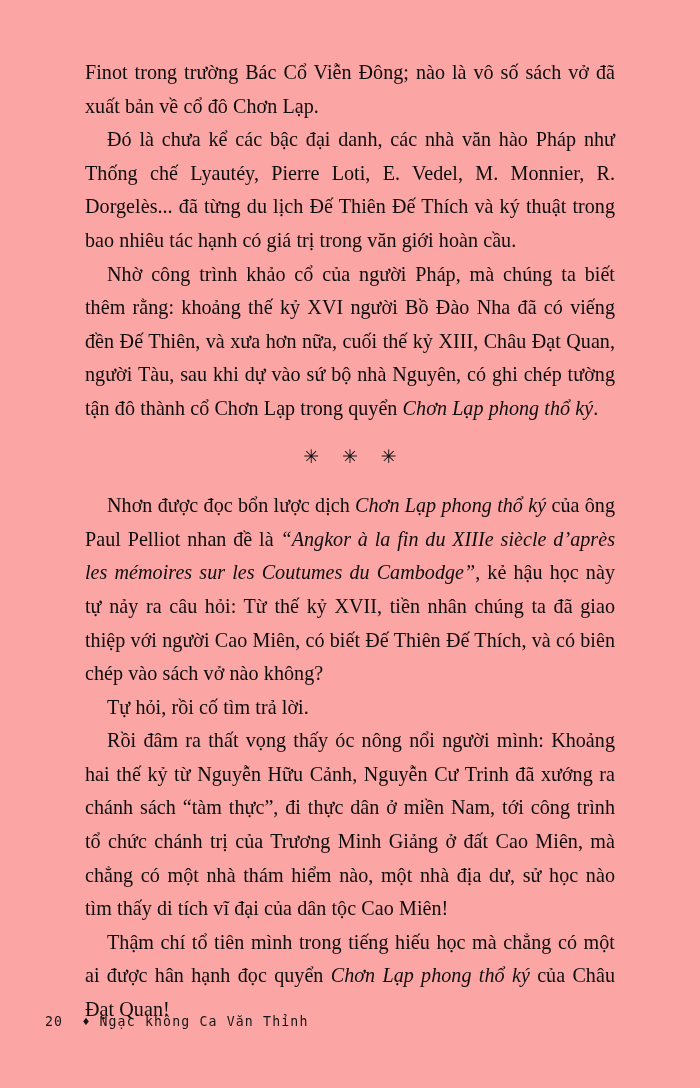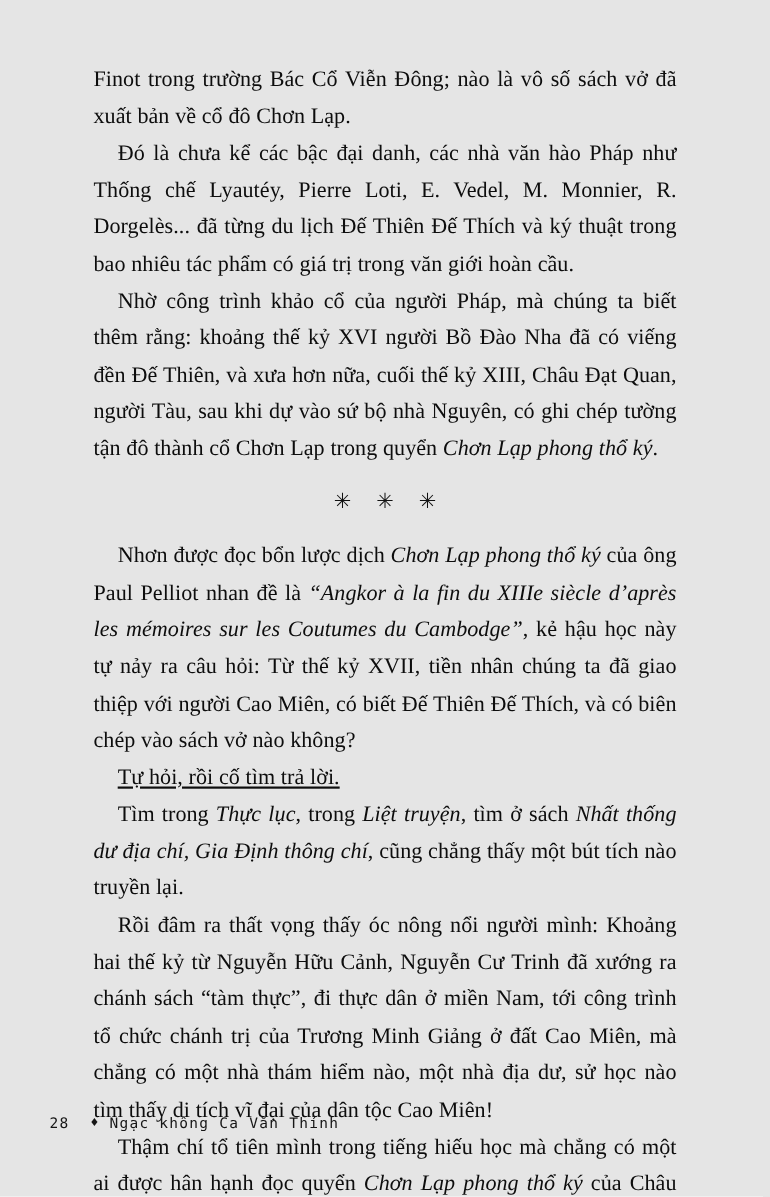--- a/index.html
+++ b/index.html
@@ -15,21 +15,21 @@
     color: #0d0d0d;
     overflow: hidden;
   }
 
   #page {
     position: absolute;
     left: 0;
     top: 0;
     width: 700px;
     height: 1088px;
-    background: #e5e5e5;
+    background: #fca5a5;
   }
 
   #content {
     position: absolute;
     left: 85px;
     top: 56px;
     width: 530px;
   }
 
   p.para {
@@ -59,21 +59,20 @@
     font-size: 19px;
     line-height: 33.6px;
     letter-spacing: 9px;
     padding-left: 9px;
     margin: 14px 0 16px 0;
     color: #111;
   }
 
   .tail-short {
     text-align: left;
-    text-decoration: underline;
   }
 
   #footer {
     position: absolute;
     left: 45px;
     top: 1014px;
     width: 600px;
     font-family: "DejaVu Sans Mono", "Liberation Mono", monospace;
     font-size: 13.2px;
     letter-spacing: 1.15px;
@@ -90,31 +89,30 @@
   }
 </style>
 </head>
 <body>
 
 <div id="page">
 
   <div id="content">
     <div>
       <p class="para first" style="text-indent: 0px;"><span>Finot trong trường Bác Cổ Viễn Đông; nào là vô số sách vở đã xuất bản về cổ đô Chơn Lạp.</span></p>
-      <p class="para"><span>Đó là chưa kể các bậc đại danh, các nhà văn hào Pháp như Thống chế Lyautéy, Pierre Loti, E. Vedel, M. Monnier, R. Dorgelès... đã từng du lịch Đế Thiên Đế Thích và ký thuật trong bao nhiêu tác phẩm có giá trị trong văn giới hoàn cầu.</span></p>
+      <p class="para"><span>Đó là chưa kể các bậc đại danh, các nhà văn hào Pháp như Thống chế Lyautéy, Pierre Loti, E. Vedel, M. Monnier, R. Dorgelès... đã từng du lịch Đế Thiên Đế Thích và ký thuật trong bao nhiêu tác hạnh có giá trị trong văn giới hoàn cầu.</span></p>
       <p class="para"><span>Nhờ công trình khảo cổ của người Pháp, mà chúng ta biết thêm rằng: khoảng thế kỷ XVI người Bồ Đào Nha đã có viếng đền Đế Thiên, và xưa hơn nữa, cuối thế kỷ XIII, Châu Đạt Quan, người Tàu, sau khi dự vào sứ bộ nhà Nguyên, có ghi chép tường tận đô thành cổ Chơn Lạp trong quyển </span><i>Chơn Lạp phong thổ ký</i><span>.</span></p>
     </div>
 
     <div class="sep">✳ ✳ ✳</div>
 
     <div>
       <p class="para"><span>Nhơn được đọc bổn lược dịch </span><i>Chơn Lạp phong thổ ký</i><span> của ông Paul Pelliot nhan đề là </span><i>“Angkor à la fin du XIIIe siècle d’après les mémoires sur les Coutumes du Cambodge”</i><span>, kẻ hậu học này tự nảy ra câu hỏi: Từ thế kỷ XVII, tiền nhân chúng ta đã giao thiệp với người Cao Miên, có biết Đế Thiên Đế Thích, và có biên chép vào sách vở nào không?</span></p>
       <p class="para tail-short"><span>Tự hỏi, rồi cố tìm trả lời.</span></p>
-      <p class="para"><span>Tìm trong </span><i>Thực lục</i><span>, trong </span><i>Liệt truyện</i><span>, tìm ở sách </span><i>Nhất thống dư địa chí, Gia Định thông chí</i><span>, cũng chẳng thấy một bút tích nào truyền lại.</span></p>
       <p class="para"><span>Rồi đâm ra thất vọng thấy óc nông nổi người mình: Khoảng hai thế kỷ từ Nguyễn Hữu Cảnh, Nguyễn Cư Trinh đã xướng ra chánh sách “tàm thực”, đi thực dân ở miền Nam, tới công trình tổ chức chánh trị của Trương Minh Giảng ở đất Cao Miên, mà chẳng có một nhà thám hiểm nào, một nhà địa dư, sử học nào tìm thấy di tích vĩ đại của dân tộc Cao Miên!</span></p>
       <p class="para"><span>Thậm chí tổ tiên mình trong tiếng hiếu học mà chẳng có một ai được hân hạnh đọc quyển </span><i>Chơn Lạp phong thổ ký</i><span> của Châu Đạt Quan!</span></p>
 
     </div>
   </div>
 
-  <div id="footer"><span class="pnum">28</span>  <span class="dia">♦</span> <span>Ngạc không Ca Văn Thỉnh</span></div>
+  <div id="footer"><span class="pnum">20</span>  <span class="dia">♦</span> <span>Ngạc không Ca Văn Thỉnh</span></div>
 
 </div>
 
 </body></html>

